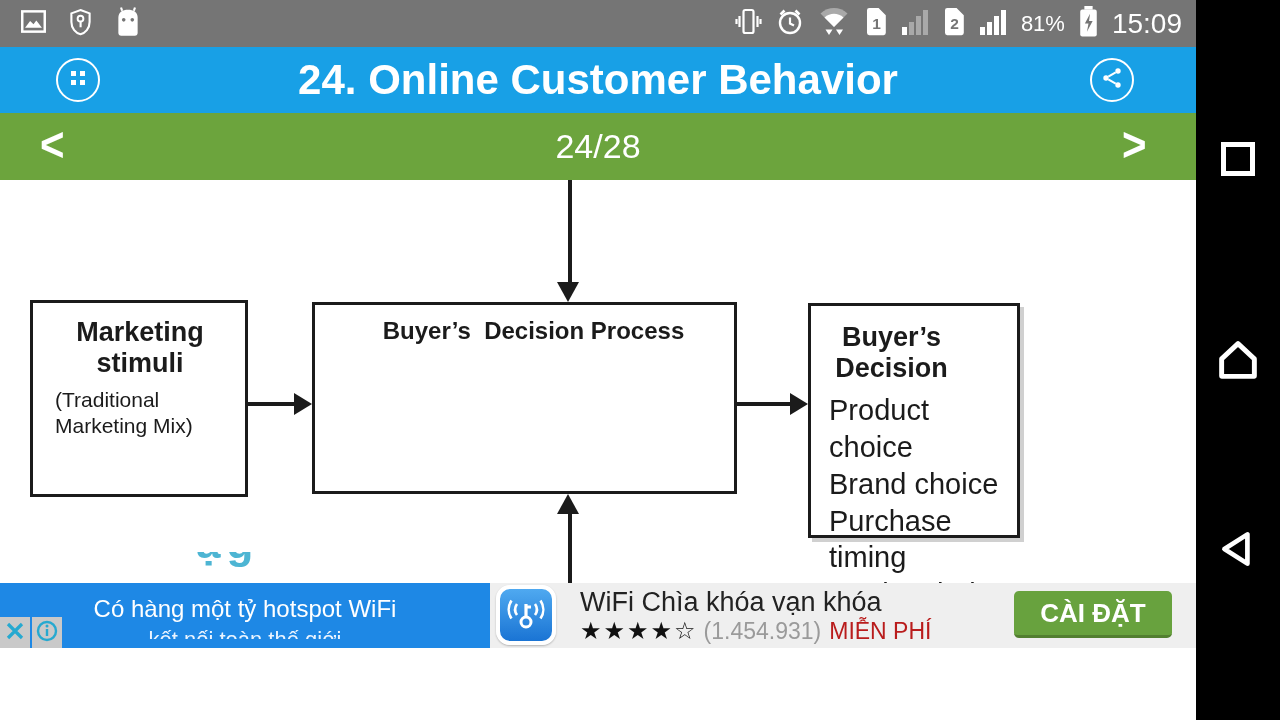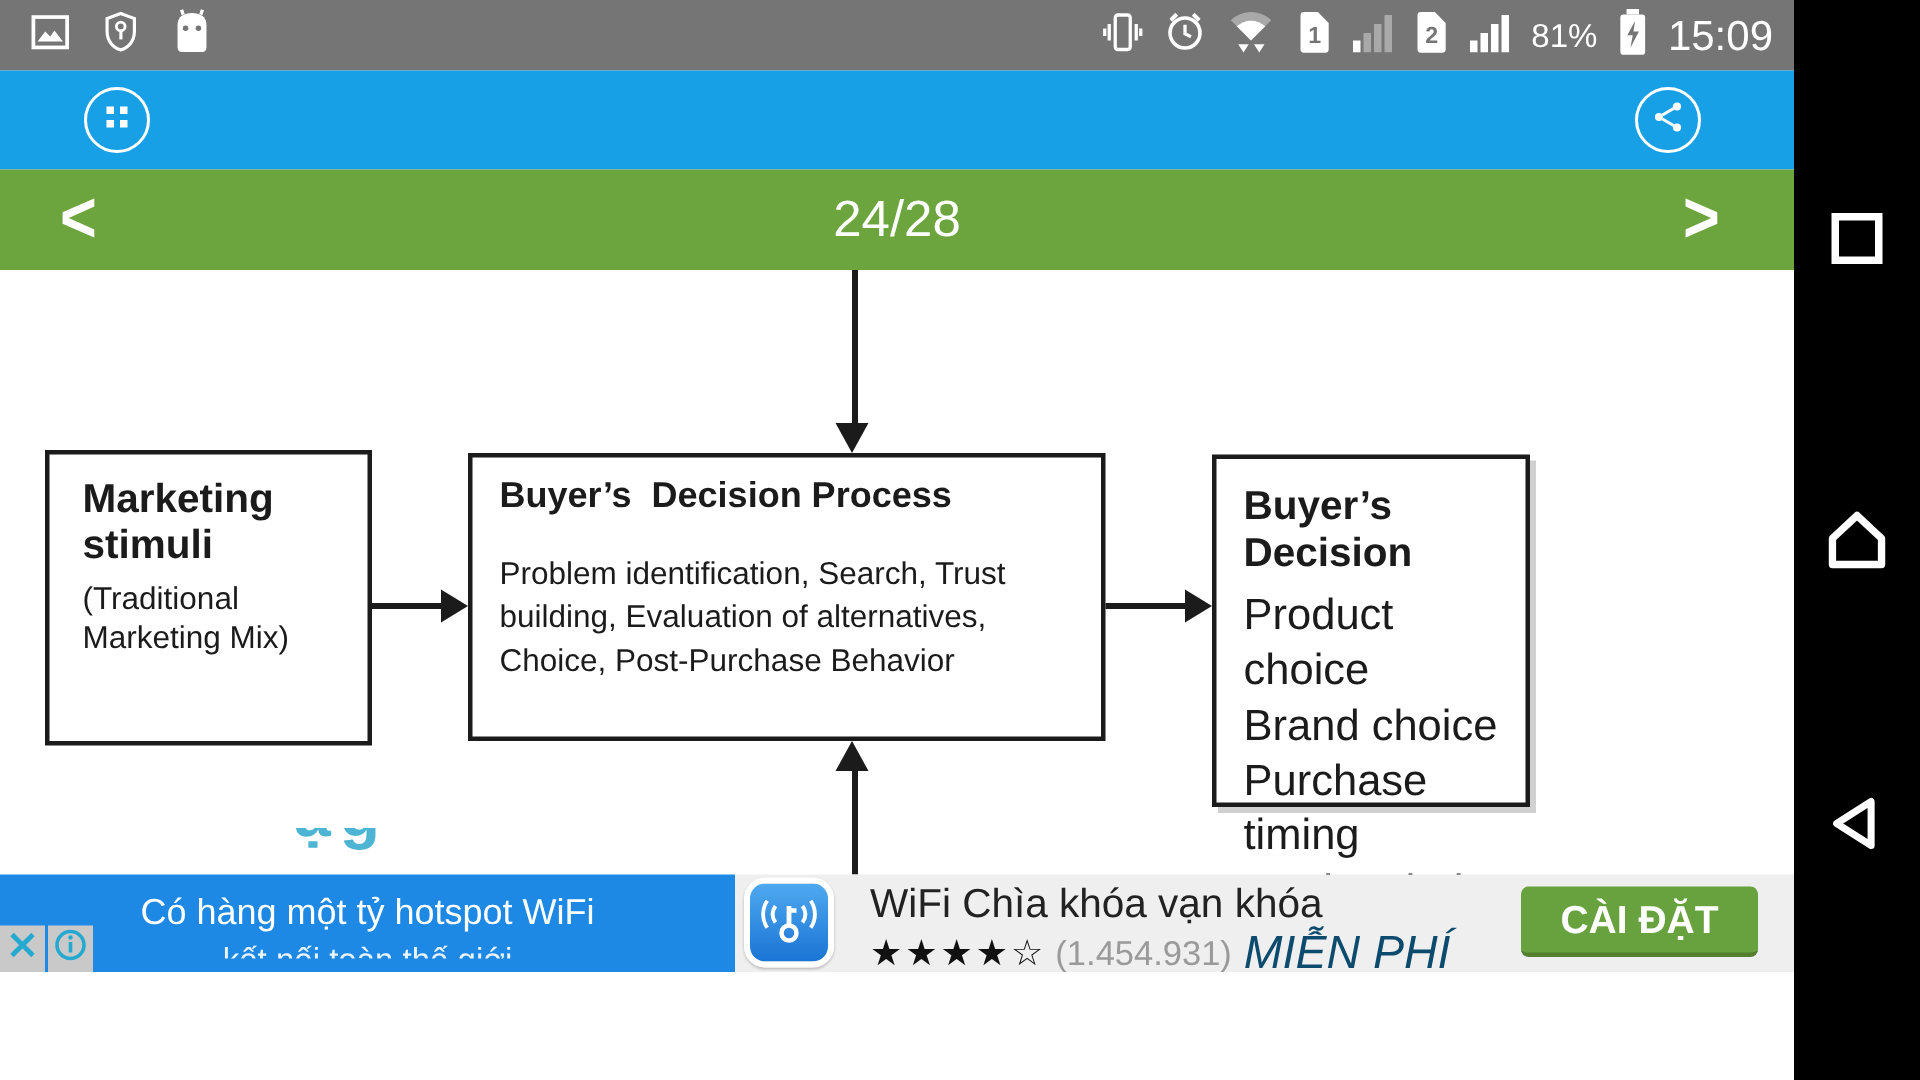--- a/index.html
+++ b/index.html
@@ -34,21 +34,21 @@
   .pager-prev { left:40px; }
   .pager-next { left:1122px; }
 
   
   .slide { position:absolute; left:0; top:180px; width:1196px; height:403px; background:#fff; color:#1b1b1b; }
   .dbox { position:absolute; background:#fff; border:3px solid #1b1b1b; }
   .box-stimuli  { left:30px;  top:120px; width:218px; height:197px; padding:14px 0 0 22px; }
   .box-process  { left:312px; top:122px; width:425px; height:192px; padding:12px 0 0 18px; }
   .box-decision { left:808px; top:123px; width:212px; height:235px; padding:16px 0 0 18px;
     box-shadow:4px 4px 0 rgba(120,120,120,.35); }
-  .dbox-title { font-weight:bold; font-size:27px; line-height:1.15; white-space:pre-wrap; }
+  .dbox-title { font-weight:bold; font-size:27px; line-height:1.15; white-space:pre-wrap;text-align:center; }
   .box-process .dbox-title { font-size:24px; }
   .dbox-sub { font-size:21px; line-height:1.25; margin-top:8px; width:152px; }
   .dbox-body { font-size:21px; line-height:1.38; margin-top:24px; width:352px; }
   .dbox-items { list-style:none; margin-top:8px; font-size:29px; line-height:1.27; }
   .title-w { width:170px; }
   .title-n { width:125px; }
 
   .hline { position:absolute; height:4px; background:#1b1b1b; }
   .vline { position:absolute; width:4px;  background:#1b1b1b; }
   .tri { position:absolute; width:0; height:0; }
@@ -71,21 +71,21 @@
   .ad-info { left:32px; }
   .ad-right { position:absolute; left:490px; top:0; width:706px; height:65px; background:#EFEFEF; }
   .app-icon { position:absolute; left:6px; top:2px; width:60px; height:60px; border-radius:14px;
     background:linear-gradient(#4FA9F0,#1A74D4); border:4px solid #fff;
     box-shadow:0 1px 2px rgba(0,0,0,.25); display:flex; align-items:center; justify-content:center; }
   .app-name { position:absolute; left:90px; top:4px; font-size:27px; color:#222; }
   .rating-row { position:absolute; left:90px; top:34px; display:flex; align-items:center; gap:8px; }
   .stars-filled { color:#111; font-size:24px; letter-spacing:2px; }
   .star-empty { color:#111; font-size:24px; }
   .rating-count { color:#9a9a9a; font-size:23px; }
-  .price { color:#0c4a6e; font-size:31px;font-style:italic; }
+  .price { color:#b91c1c; font-size:23px; }
   .cta-btn { position:absolute; left:524px; top:8px; width:158px; height:47px; background:#68A23E;
     border:none; border-radius:5px; border-bottom:3px solid #527f30; color:#fff;
     font-size:26px; font-weight:bold; font-family:"Liberation Sans",sans-serif; }
 
   .bottom-white { position:absolute; left:0; top:648px; width:1196px; height:72px; background:#fff; }
 
   
   .android-nav { position:absolute; left:1196px; top:0; width:84px; height:720px; background:#000; }
   .nav-btn { position:absolute; left:0; width:84px; display:flex; justify-content:center; }
   .nav-recents { top:142px; }
@@ -188,20 +188,21 @@
     <div class="circle-btn menu-btn">
       <span>
         <svg width="18" height="18" viewBox="0 0 18 18">
             <rect x="2" y="2" width="5" height="5" fill="#fff"></rect>
             <rect x="11" y="2" width="5" height="5" fill="#fff"></rect>
             <rect x="2" y="11" width="5" height="5" fill="#fff"></rect>
             <rect x="11" y="11" width="5" height="5" fill="#fff"></rect>
           </svg>
       </span>
     </div>
+    <div class="title-text">24. Online Customer Behavior</div>
     <div class="circle-btn share-btn">
       <span>
         <svg width="24" height="24" viewBox="0 0 24 24">
             <circle cx="18" cy="5" r="2.7" fill="#fff"></circle>
             <circle cx="6" cy="12" r="2.7" fill="#fff"></circle>
             <circle cx="18" cy="19" r="2.7" fill="#fff"></circle>
             <line x1="8.3" y1="10.7" x2="15.7" y2="6.3" stroke="#fff" stroke-width="2"></line>
             <line x1="8.3" y1="13.3" x2="15.7" y2="17.7" stroke="#fff" stroke-width="2"></line>
           </svg>
       </span>
@@ -222,21 +223,20 @@
     <div class="dbox box-stimuli">
       <div class="dbox-title title-w">Marketing stimuli</div>
       <div class="dbox-sub">(Traditional Marketing Mix)</div>
     </div>
 
     <div class="hline" style="left:247px; top:222px; width:52px;"></div>
     <div class="tri tri-right" style="left:294px; top:213px;"></div>
 
     <div class="dbox box-process">
       <div class="dbox-title">Buyer’s  Decision Process</div>
-      <div class="dbox-body">Problem identification, Search, Trust building, Evaluation of alternatives, Choice, Post-Purchase Behavior</div>
     </div>
 
     <div class="hline" style="left:737px; top:222px; width:55px;"></div>
     <div class="tri tri-right" style="left:790px; top:213px;"></div>
 
     <div class="dbox box-decision">
       <div class="dbox-title title-n">Buyer’s Decision</div>
       <ul class="dbox-items">
         <li>Product choice</li>
         <li>Brand choice</li>

